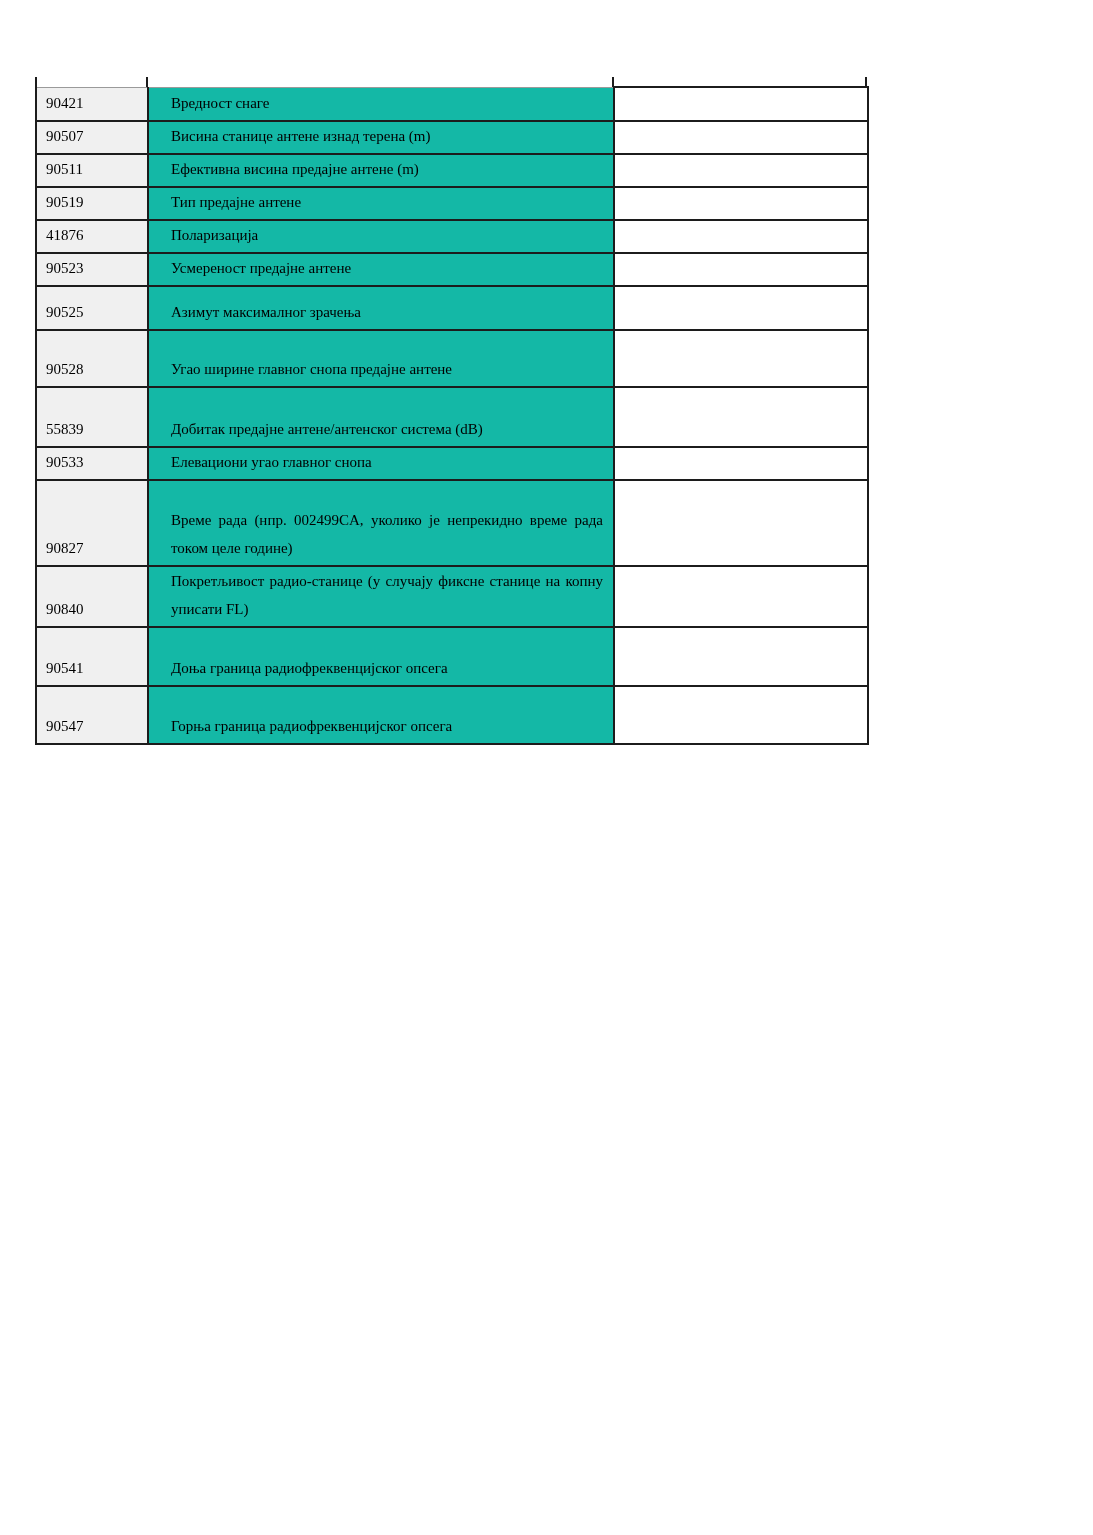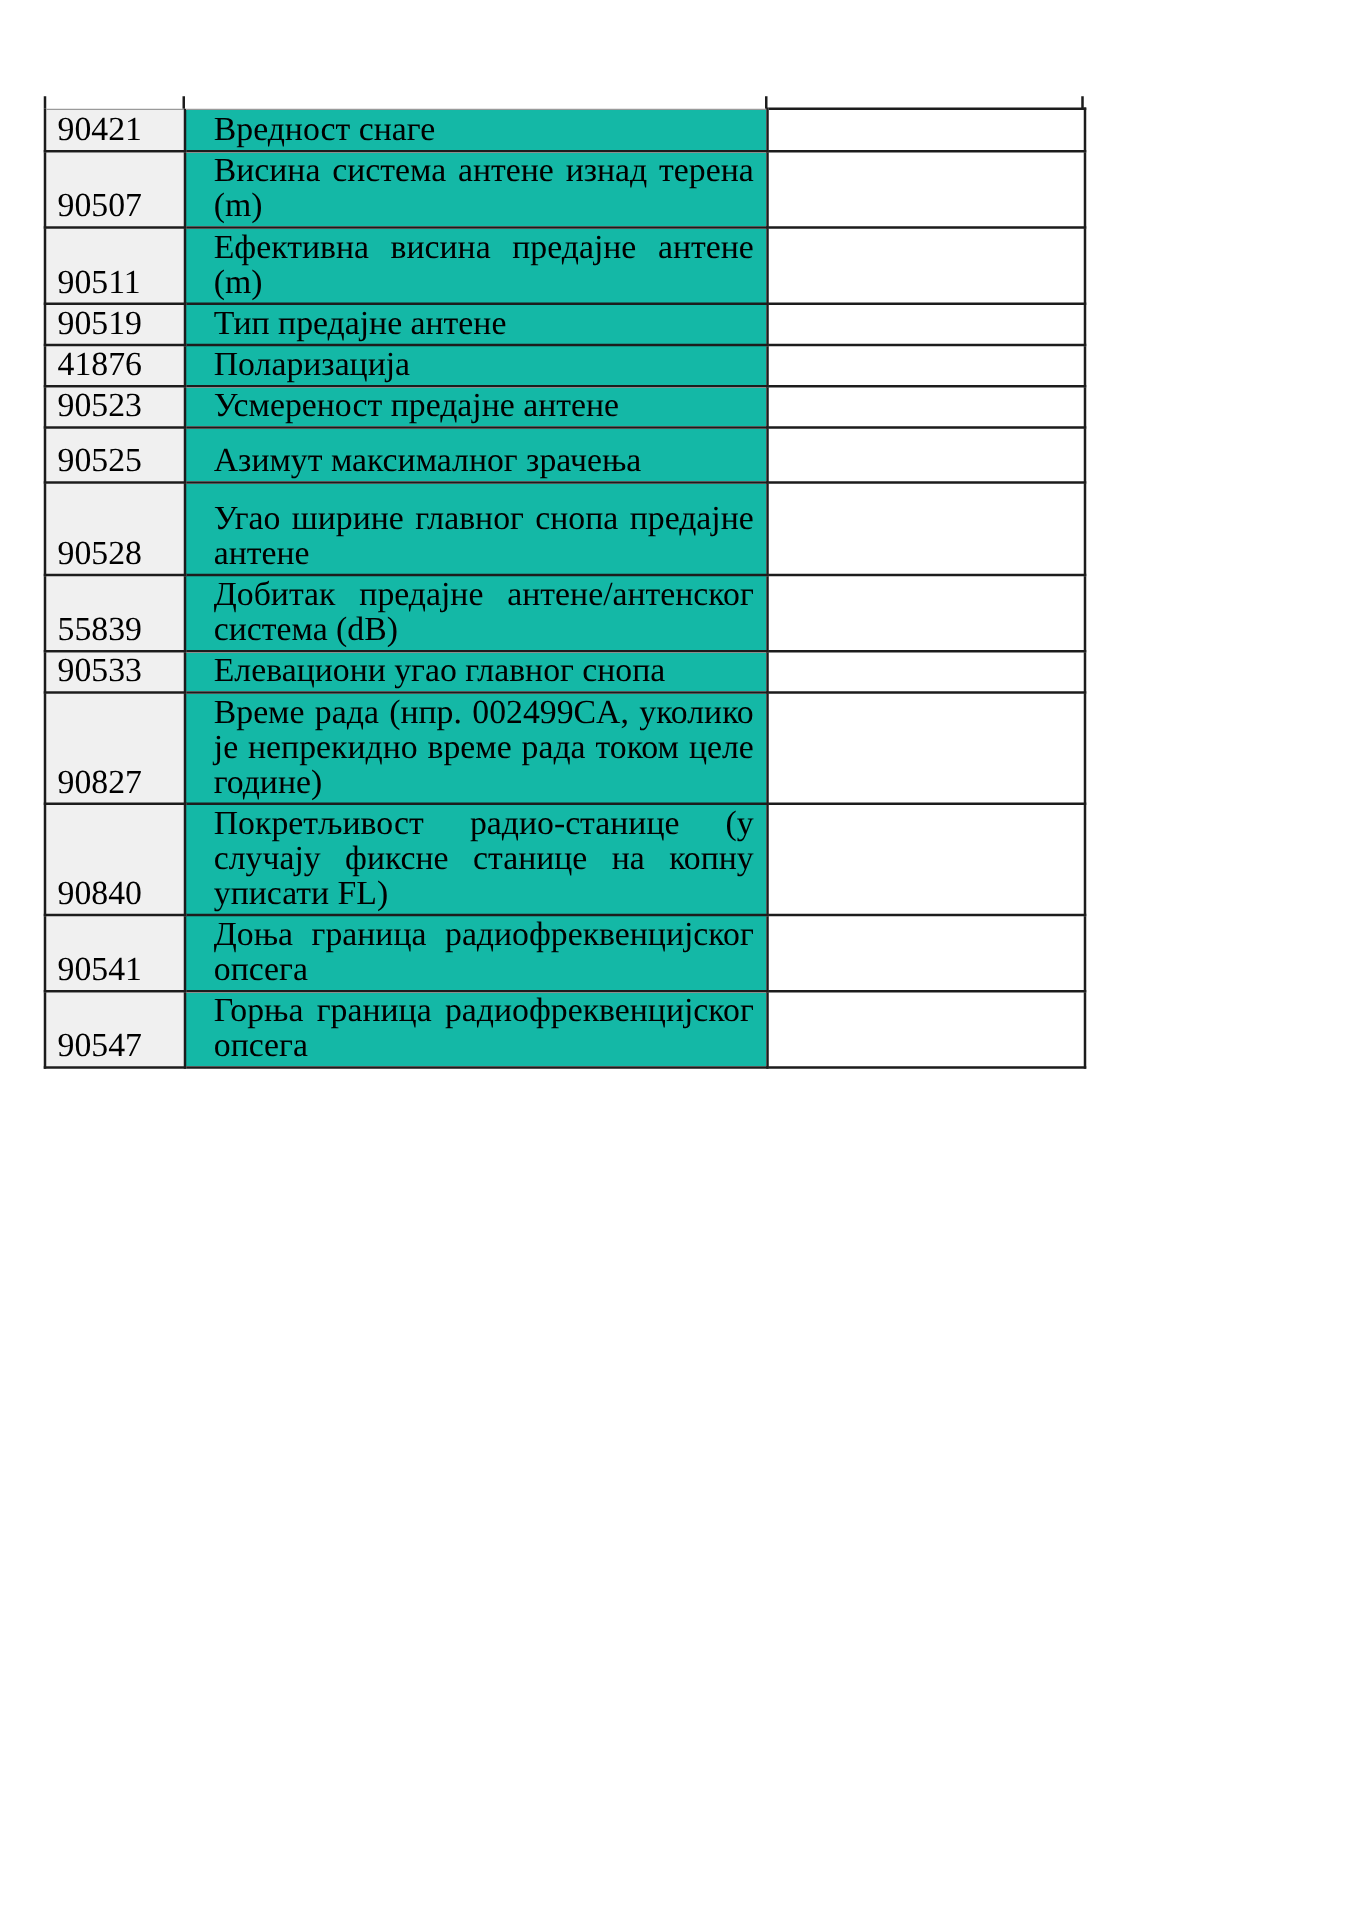--- a/index.html
+++ b/index.html
@@ -31,21 +31,21 @@
   table.form-table {
     position: absolute;
     left: 35px;
     top: 86px;
     width: 832px;
     border-collapse: collapse;
     table-layout: fixed;
   }
   td {
     border: 2px solid #1c1c1c;
-    font-size: 27px;
+    font-size: 15px;
     line-height: 28px;
     color: #000000;
     vertical-align: bottom;
     overflow: hidden;
   }
   td.code {
     background: #f0f0f0;
     padding: 0 6px 3px 9px;
   }
   td.desc {
@@ -85,21 +85,21 @@
       <col style="width:254px">
     </colgroup>
     <tbody>
       <tr class="first" style="height:34px">
         <td class="code">90421</td>
         <td class="desc">Вредност снаге</td>
         <td class="val"></td>
       </tr>
       <tr style="height:32px">
         <td class="code">90507</td>
-        <td class="desc">Висина система антене изнад терена (m)</td>
+        <td class="desc">Висина станице антене изнад терена (m)</td>
         <td class="val"></td>
       </tr>
       <tr style="height:33px">
         <td class="code">90511</td>
         <td class="desc">Ефективна висина предајне антене (m)</td>
         <td class="val"></td>
       </tr>
       <tr style="height:33px">
         <td class="code">90519</td>
         <td class="desc">Тип предајне антене</td>
@@ -113,21 +113,21 @@
       <tr style="height:33px">
         <td class="code">90523</td>
         <td class="desc">Усмереност предајне антене</td>
         <td class="val"></td>
       </tr>
       <tr style="height:44px">
         <td class="code">90525</td>
         <td class="desc">Азимут максималног зрачења</td>
         <td class="val"></td>
       </tr>
-      <tr style="height:74px">
+      <tr style="height:57px">
         <td class="code">90528</td>
         <td class="desc">Угао ширине главног снопа предајне антене</td>
         <td class="val"></td>
       </tr>
       <tr style="height:60px">
         <td class="code">55839</td>
         <td class="desc">Добитак предајне антене/антенског система (dB)</td>
         <td class="val"></td>
       </tr>
       <tr style="height:32px">

